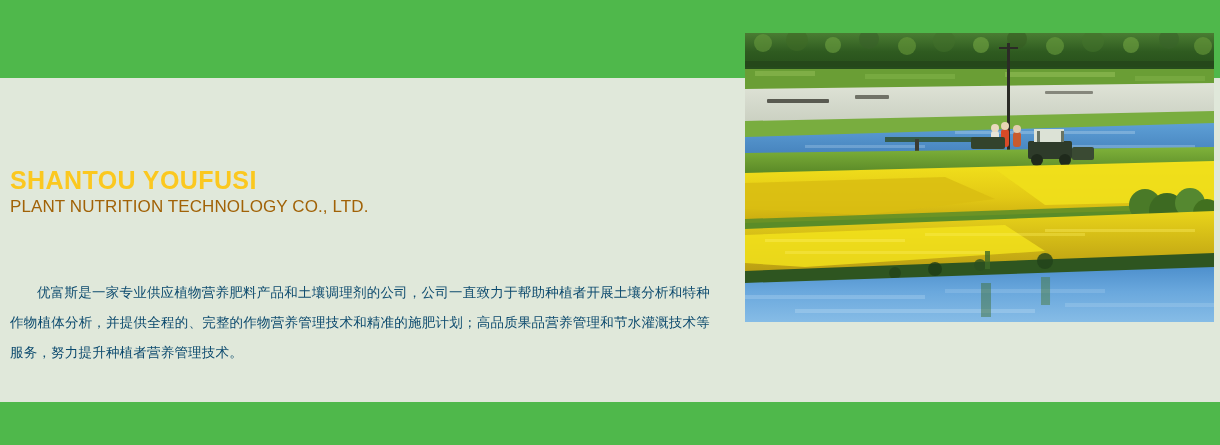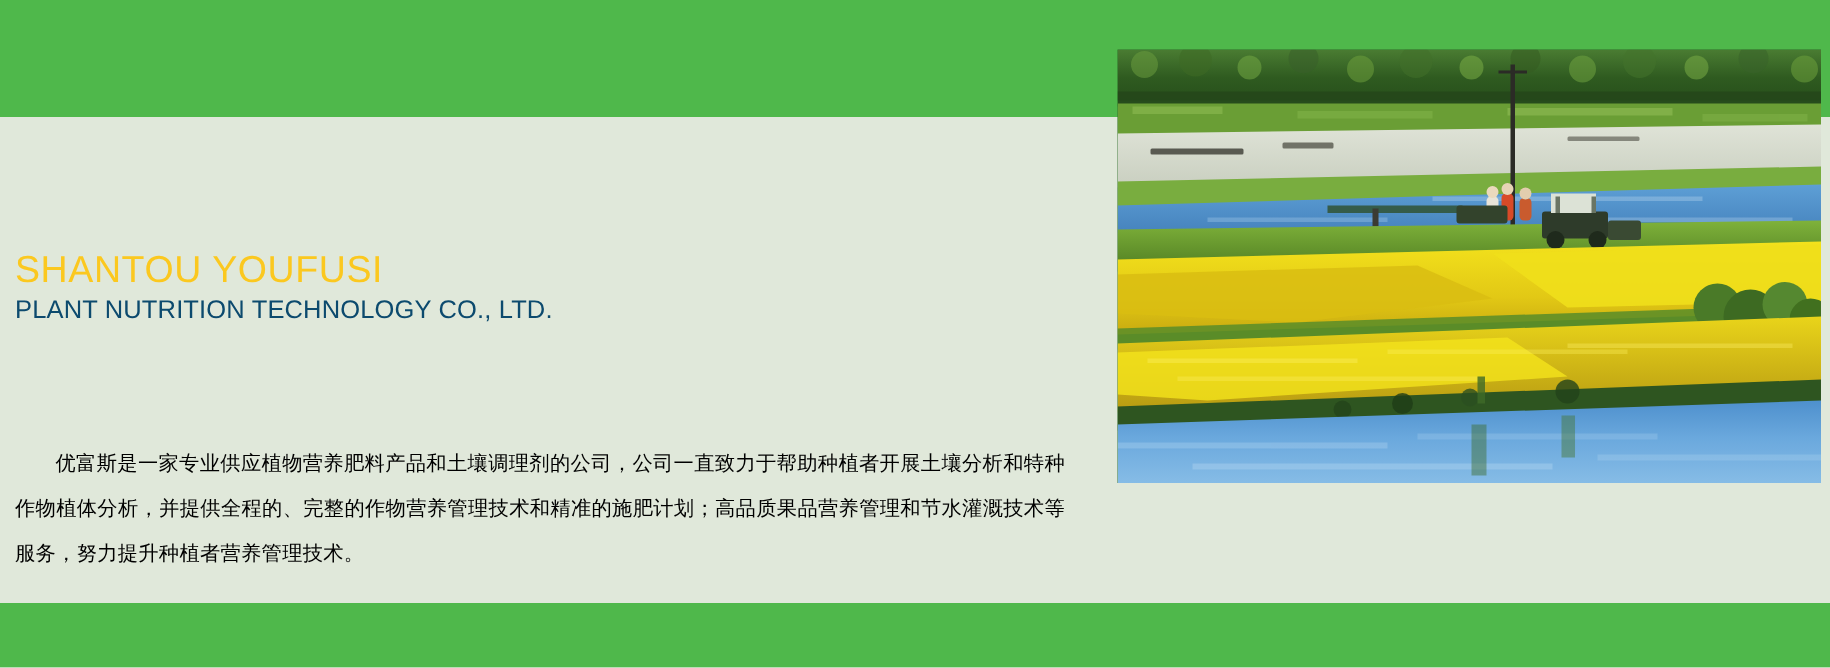--- a/index.html
+++ b/index.html
@@ -19,52 +19,52 @@
   #band-bottom { top:402px; height:43px; }
 
   
   .identity {
     position:absolute;
     left:10px; top:165px;
     width:700px;
   }
   .brand-en {
     font-size:25px;
-    font-weight:normal;
+    font-weight:bold;
     letter-spacing:0.4px;
     color:#fbc81f;
     line-height:30px;
     white-space:nowrap;
   }
   .brand-sub {
     font-size:17px;
     font-weight:normal;
     letter-spacing:0.1px;
-    color:#0c4a6e;
+    color:#a16207;
     line-height:22px;
     margin-top:1px;
     white-space:nowrap;
   }
   .brand-cn {
     font-size:26px;
     color:#5db859;
     line-height:34px;
     margin-top:4px;
     letter-spacing:1px;
     white-space:nowrap;
   }
 
   
   .intro {
     position:absolute;
-    left:10px; top:294px;
+    left:10px; top:278px;
     width:700px;
     font-size:13.5px;
     line-height:30px;
-    color:#000000;
+    color:#0c4a6e;
     text-indent:2em;
     text-align:justify;
     letter-spacing:0.2px;
   }
 
   
   .photo {
     position:absolute;
     left:745px; top:33px;
     width:469px; height:289px;

